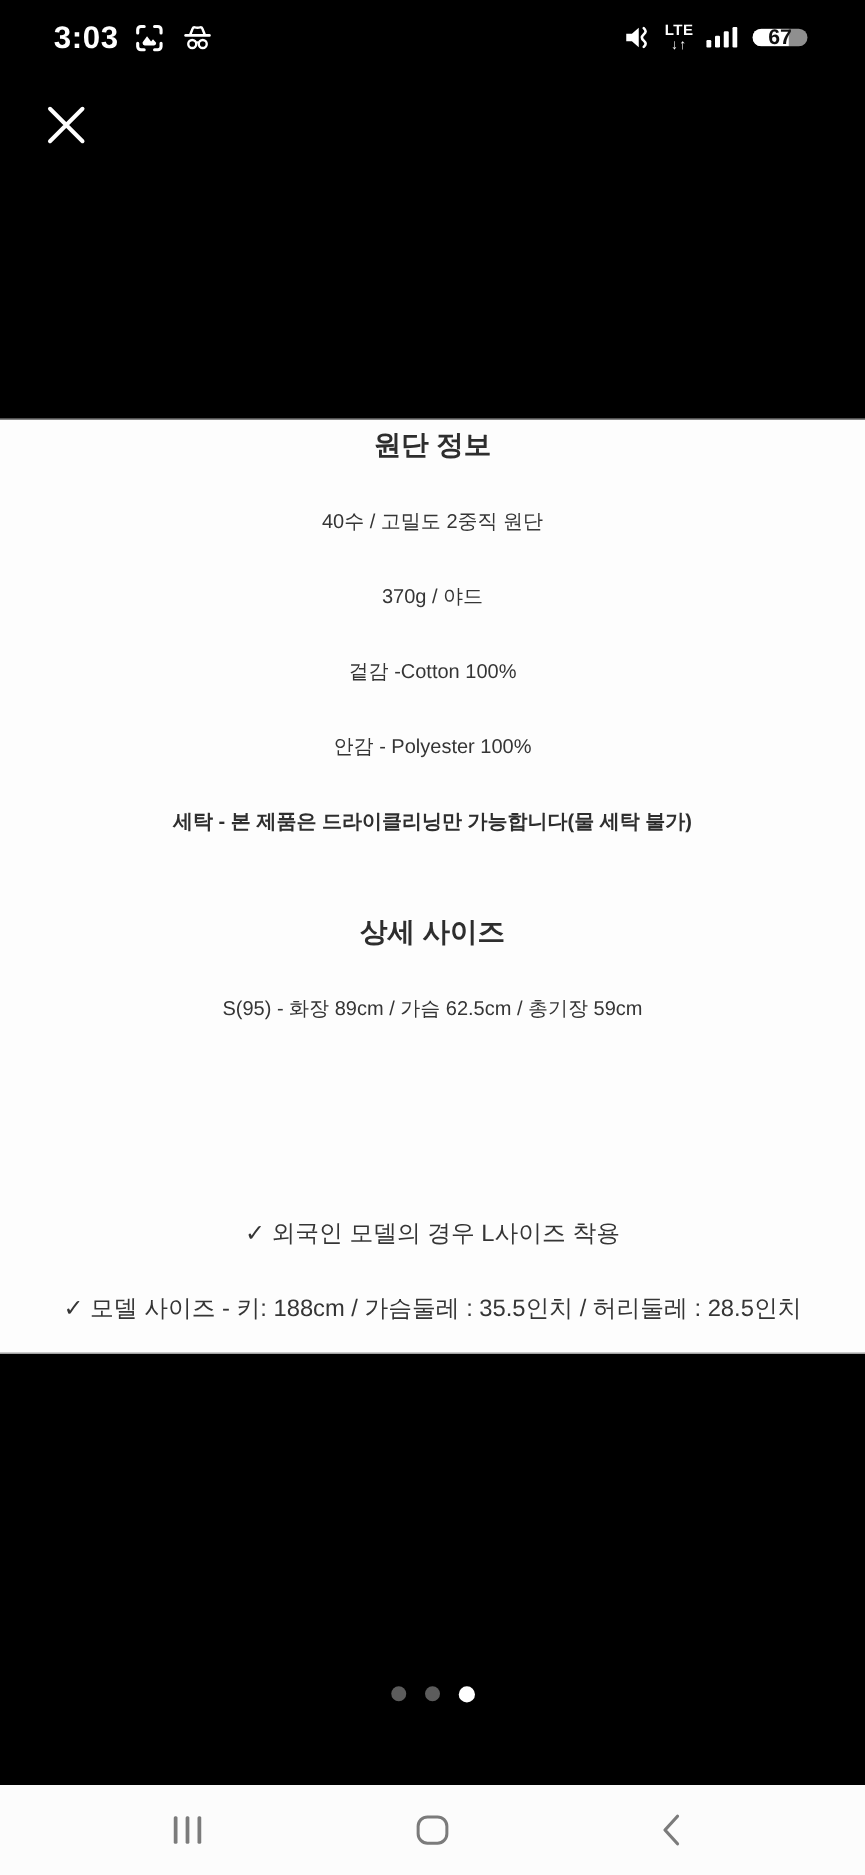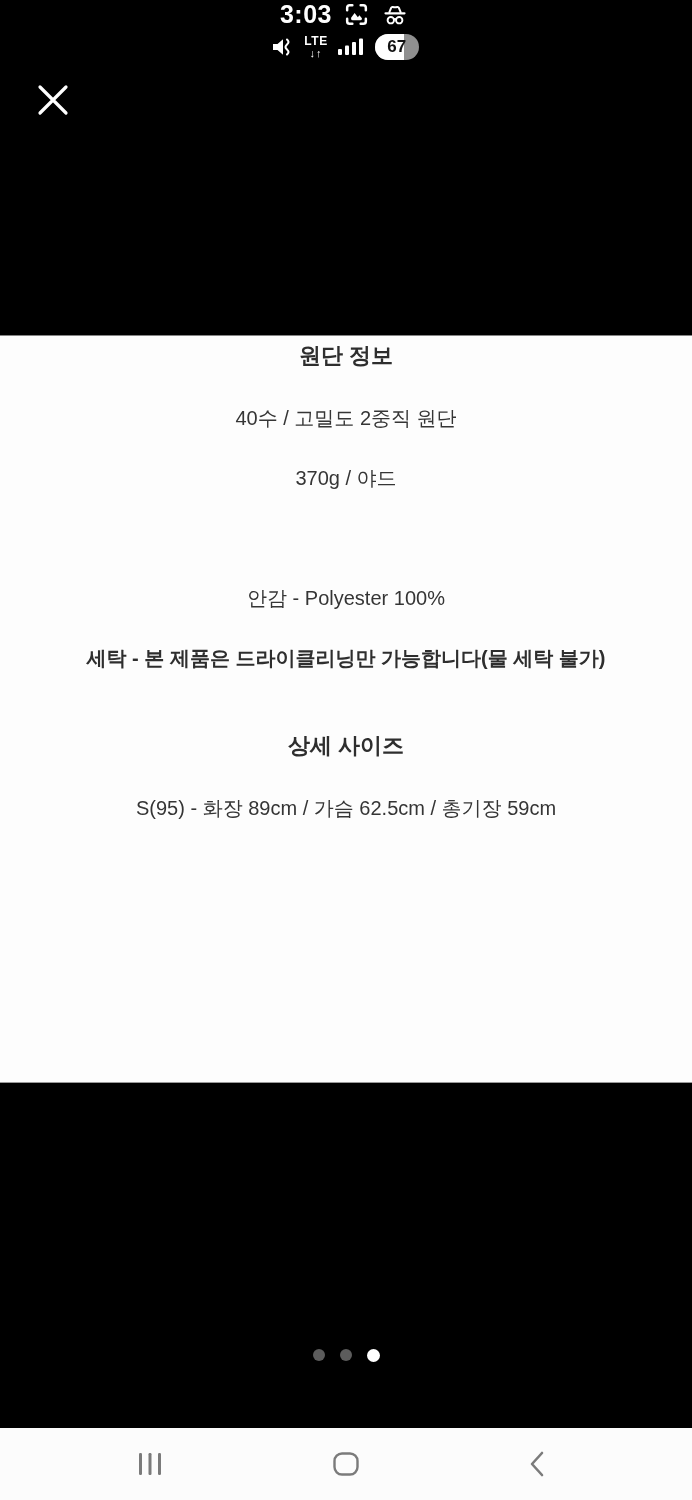--- a/index.html
+++ b/index.html
@@ -13,34 +13,33 @@
     overflow: hidden;
     margin: 0 auto;
   }
 
   
   .status-bar {
     position: absolute; top: 0; left: 0; right: 0; height: 60px;
     display: flex; align-items: center; justify-content: space-between;
     padding: 0 46px 0 43px;
     color: #fff;
-    flex-direction: column;
   }
   .sb-left { display: flex; align-items: center; gap: 11px; }
   .sb-time { font-size: 25px; font-weight: 700; letter-spacing: 0.5px; }
   .sb-right { display: flex; align-items: center; gap: 9px; }
   .sb-icon { display: block; }
   .lte-stack {
     display: flex; flex-direction: column; align-items: center;
     line-height: 1; margin: 0 1px;
   }
   .lte-label { font-size: 12px; font-weight: 700; letter-spacing: 0.5px; }
   .lte-arrows { font-size: 11px; font-weight: 700; margin-top: 1px; letter-spacing: 1px; }
   .battery {
-    position: relative; width: 44px; height: 26px;
+    position: relative; width: 44px; height: 14px;
     border-radius: 13px; background: #8f8f8f; overflow: hidden;
     margin-left: 3px;
   }
   .battery-fill {
     position: absolute; left: 0; top: 0; bottom: 0;
     background: #fff;
   }
   .battery-text {
     position: absolute; inset: 0;
     display: flex; align-items: center; justify-content: center;
@@ -61,21 +60,21 @@
     position: absolute; left: 0; top: 335px;
     width: 692px; height: 748px;
     background: #fdfdfd;
     border-top: 1px solid #848484;
     border-bottom: 1px solid #9a9a9a;
     color: #353535;
   }
   .line {
     position: absolute; left: 0; width: 100%; height: 30px;
     line-height: 30px; text-align: center;
-    font-size: 20px; white-space: nowrap;
+    font-size: 16px; white-space: nowrap;
   }
   .line.bold { font-weight: 700; color: #2e2e2e; }
   .line.title { font-size: 22px; }
   .line.note { font-size: 19px; }
 
   
   .page-dots {
     position: absolute; left: 0; top: 1342px; width: 100%; height: 26px;
     display: flex; align-items: center; justify-content: center; gap: 15px;
   }
@@ -147,24 +146,27 @@
     <svg width="38" height="38" viewBox="0 0 38 38" fill="none">
       <path d="M6 6 L32 32 M32 6 L6 32" stroke="#fff" stroke-width="3.2" stroke-linecap="round"></path>
     </svg>
   </button>
 
   <main class="image-viewer">
     <section class="info-card">
       <div class="line title bold" style="top:5px">원단 정보</div>
       <div class="line" style="top:67px">40수 / 고밀도 2중직 원단</div>
       <div class="line" style="top:127px">370g / 야드</div>
+      <div class="line" style="top:187px">겉감 -Cotton 100%</div>
       <div class="line" style="top:247px">안감 - Polyester 100%</div>
       <div class="line title bold" style="top:395px">상세 사이즈</div>
       <div class="line bold" style="top:307px">세탁 - 본 제품은 드라이클리닝만 가능합니다(물 세탁 불가)</div>
       <div class="line" style="top:457px">S(95) - 화장 89cm / 가슴 62.5cm / 총기장 59cm</div>
+      <div class="line note" style="top:637px">✓ 외국인 모델의 경우 L사이즈 착용</div>
+      <div class="line note" style="top:697px">✓ 모델 사이즈 - 키: 188cm / 가슴둘레 : 35.5인치 / 허리둘레 : 28.5인치</div>
     </section>
 
     <div class="page-dots">
       <span class="dot"></span>
       <span class="dot"></span>
       <span class="dot active"></span>
     </div>
   </main>
 
   <nav class="nav-bar">

